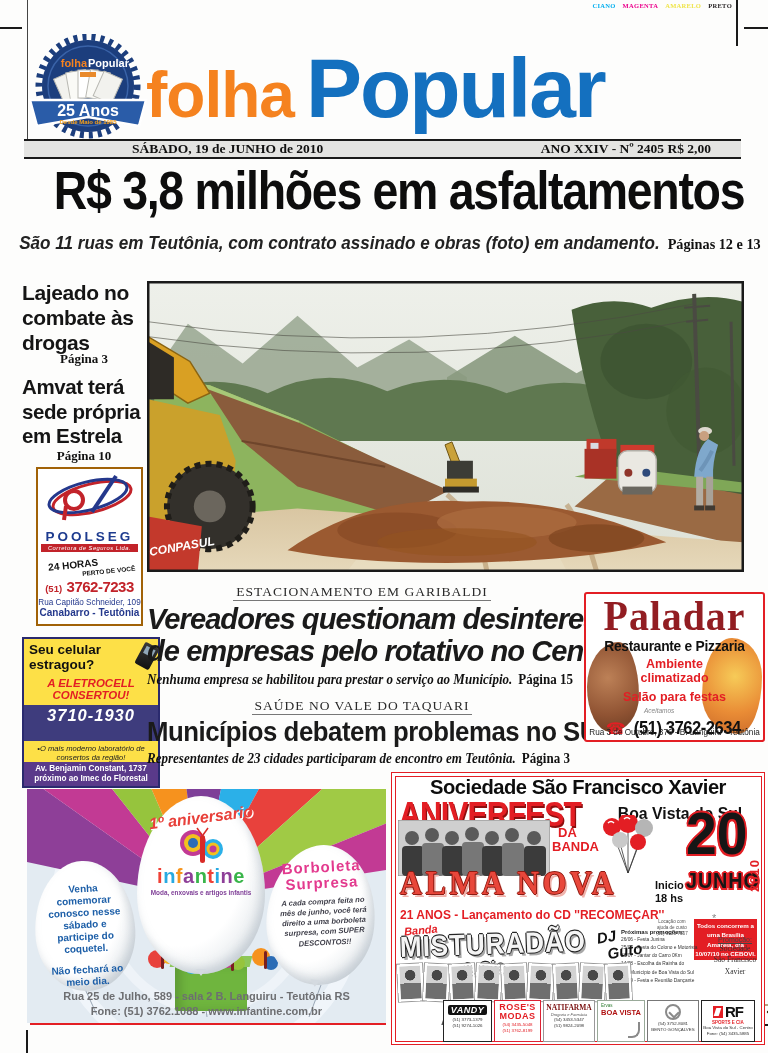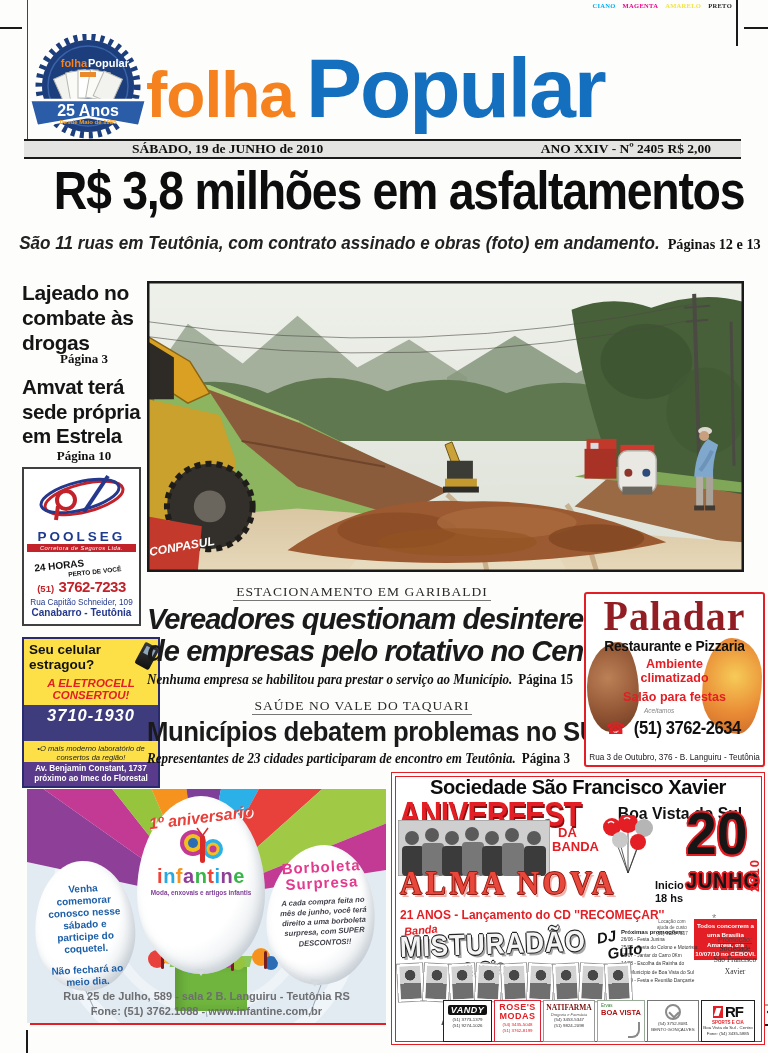--- a/index.html
+++ b/index.html
@@ -34,21 +34,21 @@
     transform:scaleX(.95); transform-origin:center; }
   #lead-deck .dk { font:700 italic 18px "Liberation Sans", sans-serif; font-style:italic; color:#222; }
   #lead-deck .pg { font:700 15px "Liberation Serif", serif; color:#111; margin-left:4px; }
 
   
   .lc-head { left:22px; width:124px; font-size:21px; font-weight:700; line-height:1.2;
     letter-spacing:-.4px; color:#151515; }
   .lc-page { left:22px; width:124px; text-align:center; font:700 13px "Liberation Serif", serif; }
 
   
-  #poolseg { left:22px; top:467px; width:119px; height:159px; border:2px solid #404040;
+  #poolseg { left:36px; top:467px; width:107px; height:159px; border:2px solid #a16207;
     background:#fff; text-align:center; }
   #poolseg .ps-name { font-size:13.5px; font-weight:700; color:#1d3b8f; letter-spacing:3px; margin-top:1px; }
   #poolseg .ps-tag  { background:#c2232a; color:#fff; font-style:italic; font-size:5.8px;
     padding:1px 0; letter-spacing:.5px; margin:0 3px; }
   #poolseg .ps-24   { font-size:10px; font-weight:700; color:#111; transform:rotate(-6deg);
     text-align:left; margin:5px 0 0 10px; }
   #poolseg .ps-near { font-size:6.5px; font-weight:700; color:#111; text-align:left;
     margin:-1px 0 0 44px; transform:rotate(-6deg); }
   #poolseg .ps-phone { margin-top:4px; color:#c2232a; font-weight:700; }
   #poolseg .ps-phone .a { font-size:9.5px; } #poolseg .ps-phone .n { font-size:15px; letter-spacing:-.5px; }
@@ -82,21 +82,21 @@
   .mh1 { font-size:30px; font-style:italic; font-weight:700; letter-spacing:-1px; line-height:1.06;
     color:#1a1a1a; transform:scaleX(.97); transform-origin:left; white-space:nowrap; }
   .mh2 { font-size:28px; font-weight:700; letter-spacing:-.5px; line-height:1.05; color:#1a1a1a;
     transform:scaleX(.92); transform-origin:left; white-space:nowrap; }
   .mdeck { margin-top:5px; font:700 italic 14px "Liberation Serif", serif; font-style:italic;
     color:#111; white-space:nowrap; transform:scaleX(.93); transform-origin:left; }
   .mdeck .pg { font-style:normal; margin-left:3px; }
   #midstory2 { position:absolute; left:0; top:114px; width:430px; }
 
   
-  #paladar { left:584px; top:592px; width:181px; height:175px; border:2px solid #e31e24;
+  #paladar { left:584px; top:592px; width:181px; height:150px; border:2px solid #e31e24;
     border-radius:3px; background:#fff; overflow:hidden; text-align:center; }
   #paladar .blob { position:absolute; z-index:0; opacity:.95; }
   #paladar .meat { left:1px; top:48px; width:52px; height:90px;
     background:radial-gradient(circle at 40% 40%, #b97a4e, #8a4a28 60%, #5f2f16);
     border-radius:60% 40% 55% 45%/50% 60% 40% 50%; }
   #paladar .pizza { right:1px; top:44px; width:60px; height:96px;
     background:radial-gradient(circle at 55% 40%, #f6c84f, #e8862b 55%, #c55f1d);
     border-radius:50% 50% 40% 60%/60% 40% 60% 40%; }
   #paladar .pl-name { position:relative; z-index:1; font:700 42px "Liberation Serif", serif;
     color:#921d22; letter-spacing:1px; transform:scaleX(.95); line-height:1; margin-top:1px; }

